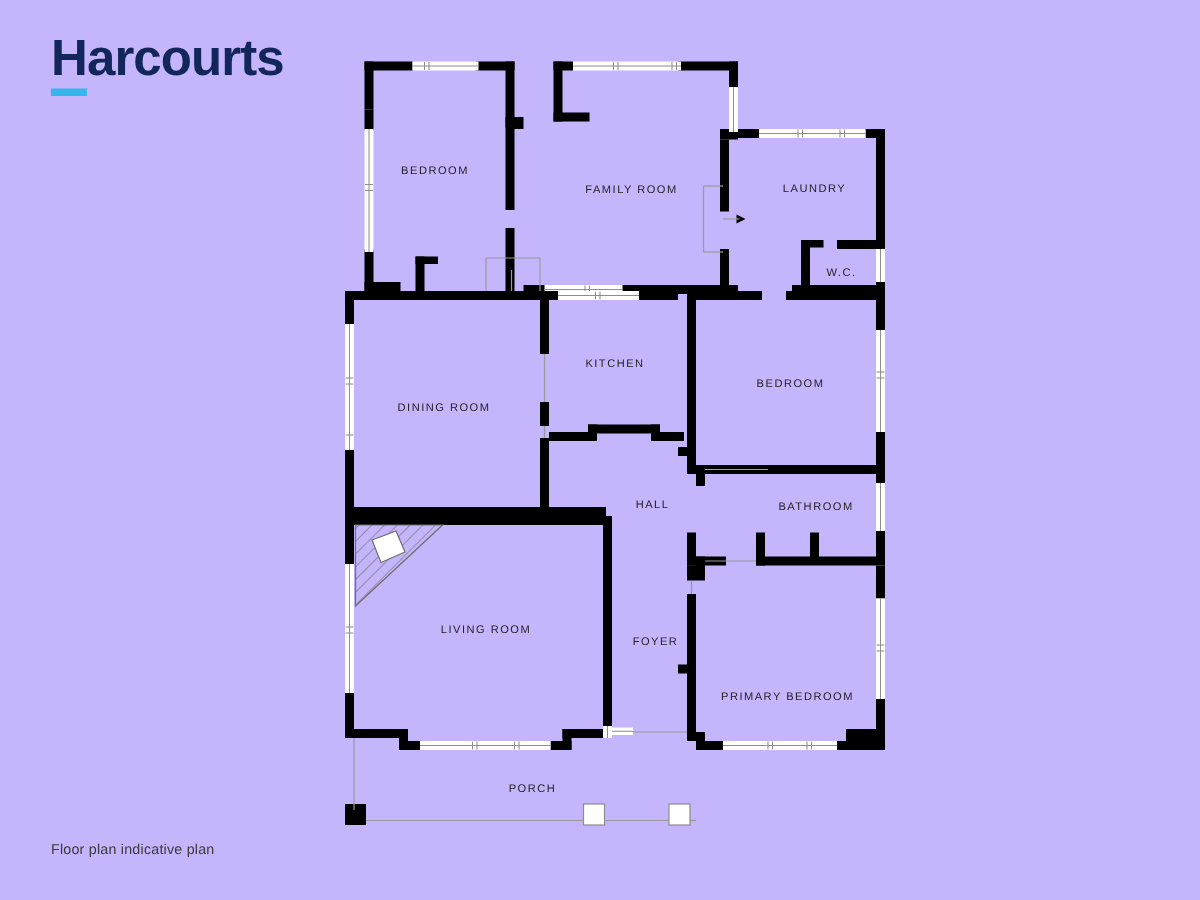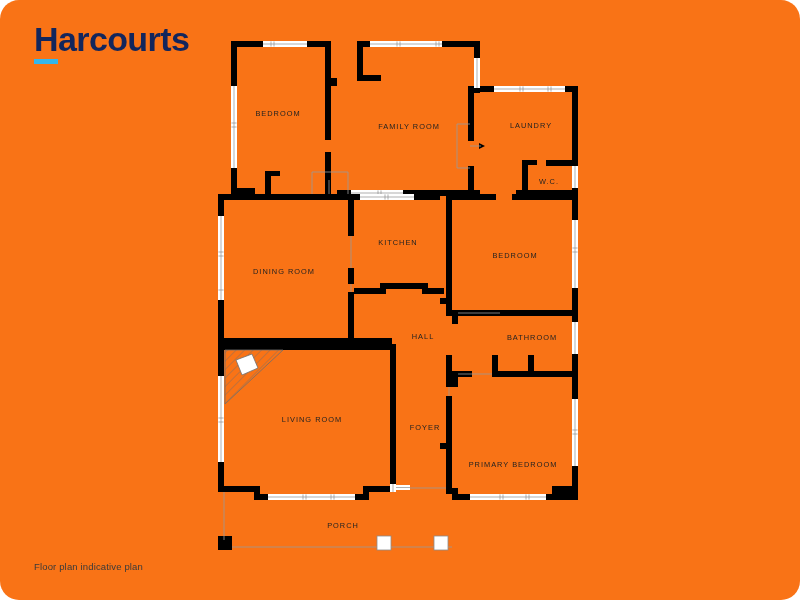--- a/index.html
+++ b/index.html
@@ -13,22 +13,21 @@
     height: 600px;
     position: relative;
     font-family: "Liberation Sans", sans-serif;
     overflow: hidden;
   }
   #page {
     position: absolute;
     left: 0; top: 0;
     width: 800px;
     height: 600px;
-    background: #f97316;
-    border-radius: 19px;
+    background: #c4b5fd;
   }
   
   #brand {
     position: absolute;
     left: 34px;
     top: 22px;
     user-select: none;
   }
   #brand .brand-word {
     font-family: "Liberation Sans", sans-serif;
@@ -56,20 +55,21 @@
     letter-spacing: 0.15px;
     white-space: nowrap;
   }
   
   #plan-wrap {
     position: absolute;
     left: 0;
     top: 0;
     width: 708px;
     height: 600px;
+    padding-left: 12px;
   }
   svg#plan {
     display: block;
   }
   .wall      { fill: #000000; }
   .thinline  { stroke: #9a9a9a; stroke-width: 0.8; fill: none; }
   .glassline { stroke: #8d8d8d; stroke-width: 0.7; fill: none; }
   .openwhite { fill: #ffffff; }
   .roomlabel {
     font-family: "Liberation Sans", sans-serif;

